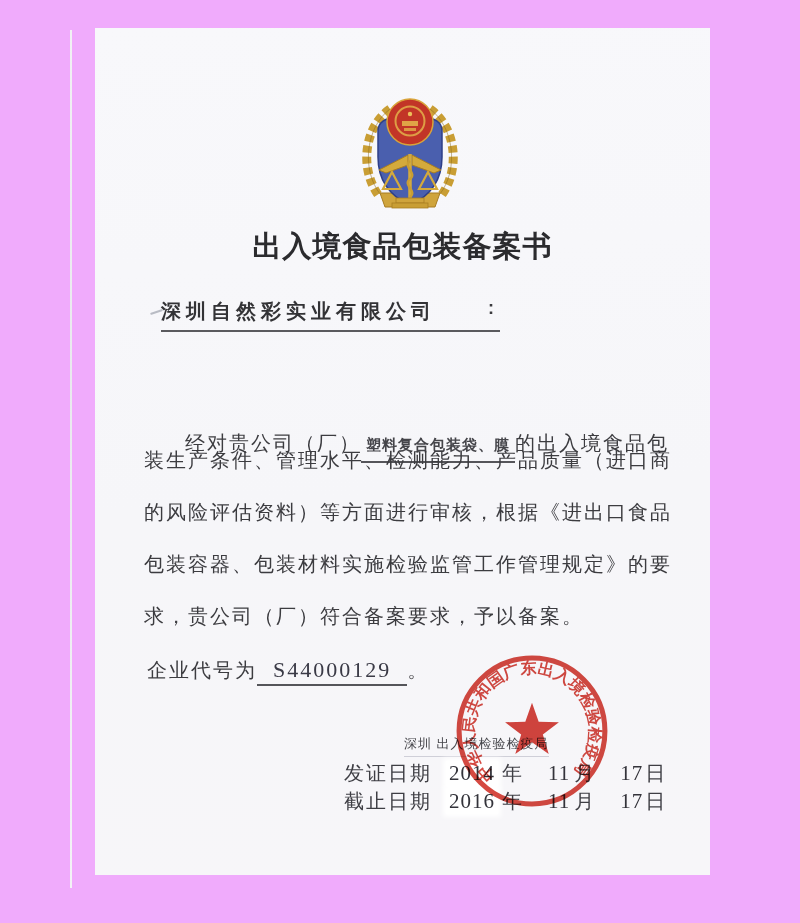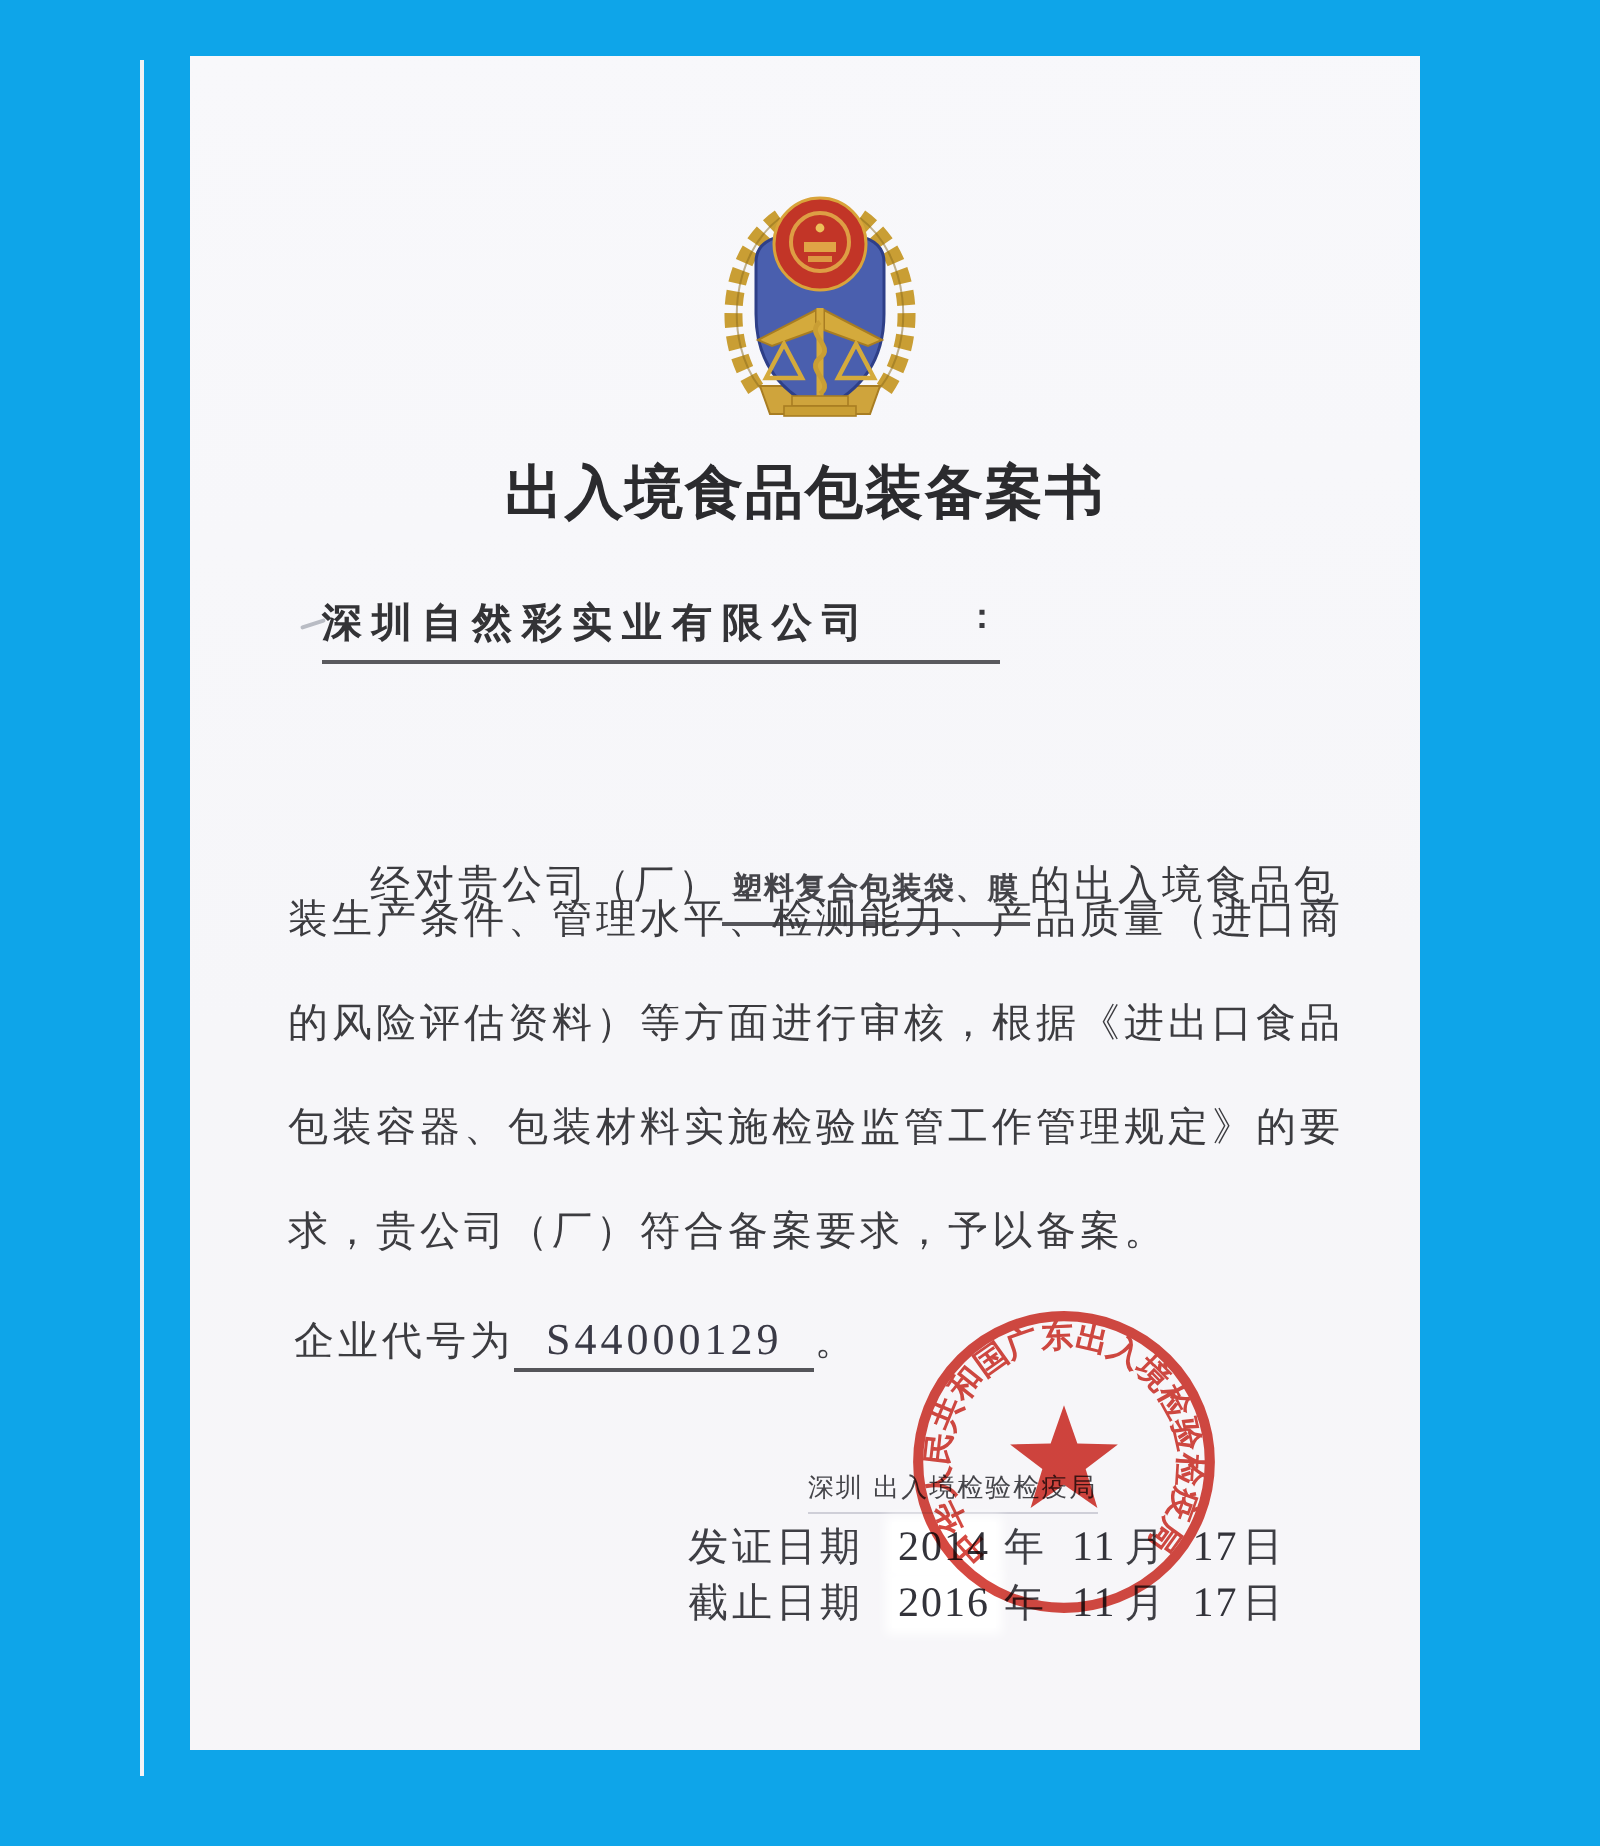--- a/index.html
+++ b/index.html
@@ -1,20 +1,20 @@
 <!DOCTYPE html>
 <html><head>
 <meta charset="utf-8">
 <style>
   * { margin:0; padding:0; box-sizing:border-box; }
   html,body { background:#ffffff; }
   body { width:800px; height:923px; position:relative; overflow:hidden;
          font-family:"Liberation Sans", sans-serif; }
 
-  .canvas { position:absolute; left:0; top:0; width:800px; height:923px; background:#0ea5e9; }
+  .canvas { position:absolute; left:0; top:0; width:800px; height:923px; background:#f0abfc; }
 
   .edge-line { position:absolute; left:70px; top:30px; width:2px; height:858px;
                background:linear-gradient(#f1f1f4, #e9e9ee 40%, #f3f3f6); }
 
   .paper { position:absolute; left:95px; top:28px; width:615px; height:847px;
            background:linear-gradient(176deg,#f8f8fb 0%, #f6f6f9 55%, #f7f6f9 100%); }
 
   .emblem { position:absolute; left:261px; top:65px; width:108px; height:122px; }
 
   .doc-title { position:absolute; left:0; top:199px; width:100%; text-align:center;
@@ -44,21 +44,21 @@
                 color:#3a3a46; border-bottom:2px solid #55555a; padding:0 16px 2px 16px; }
 
   .authority { position:absolute; left:309px; top:707px; font-size:13px; letter-spacing:1px;
                color:#45454a; white-space:nowrap; border-bottom:1px solid #cfcfd8;
                padding-bottom:3px; z-index:2; }
   .date-row { position:absolute; left:249px; font-size:20px; letter-spacing:2px;
               color:#3e3e44; white-space:nowrap; z-index:2; display:flex; align-items:baseline; }
   .issue-row { top:732px; } .expiry-row { top:760px; }
   .num { font-family:"Liberation Serif", serif; font-size:21px; letter-spacing:1px; color:#33333a; }
   .patch { background:#ffffff; box-shadow:0 0 5px 3px #ffffff; padding:0 3px; }
-  .g14 { margin-left:14px; } .g12 { margin-left:12px; } .g4 { margin-left:4px; } .g2 { margin-left:2px; }
+  .g14 { margin-left:14px; } .g12 { margin-left:24px; } .g4 { margin-left:4px; } .g2 { margin-left:2px; }
 
   .seal { position:absolute; left:357px; top:623px; width:160px; height:160px;
           z-index:5; opacity:.88; mix-blend-mode:multiply; }
 </style>
 </head>
 <body>
 
 <div class="canvas">
 
   <div class="edge-line"></div>

